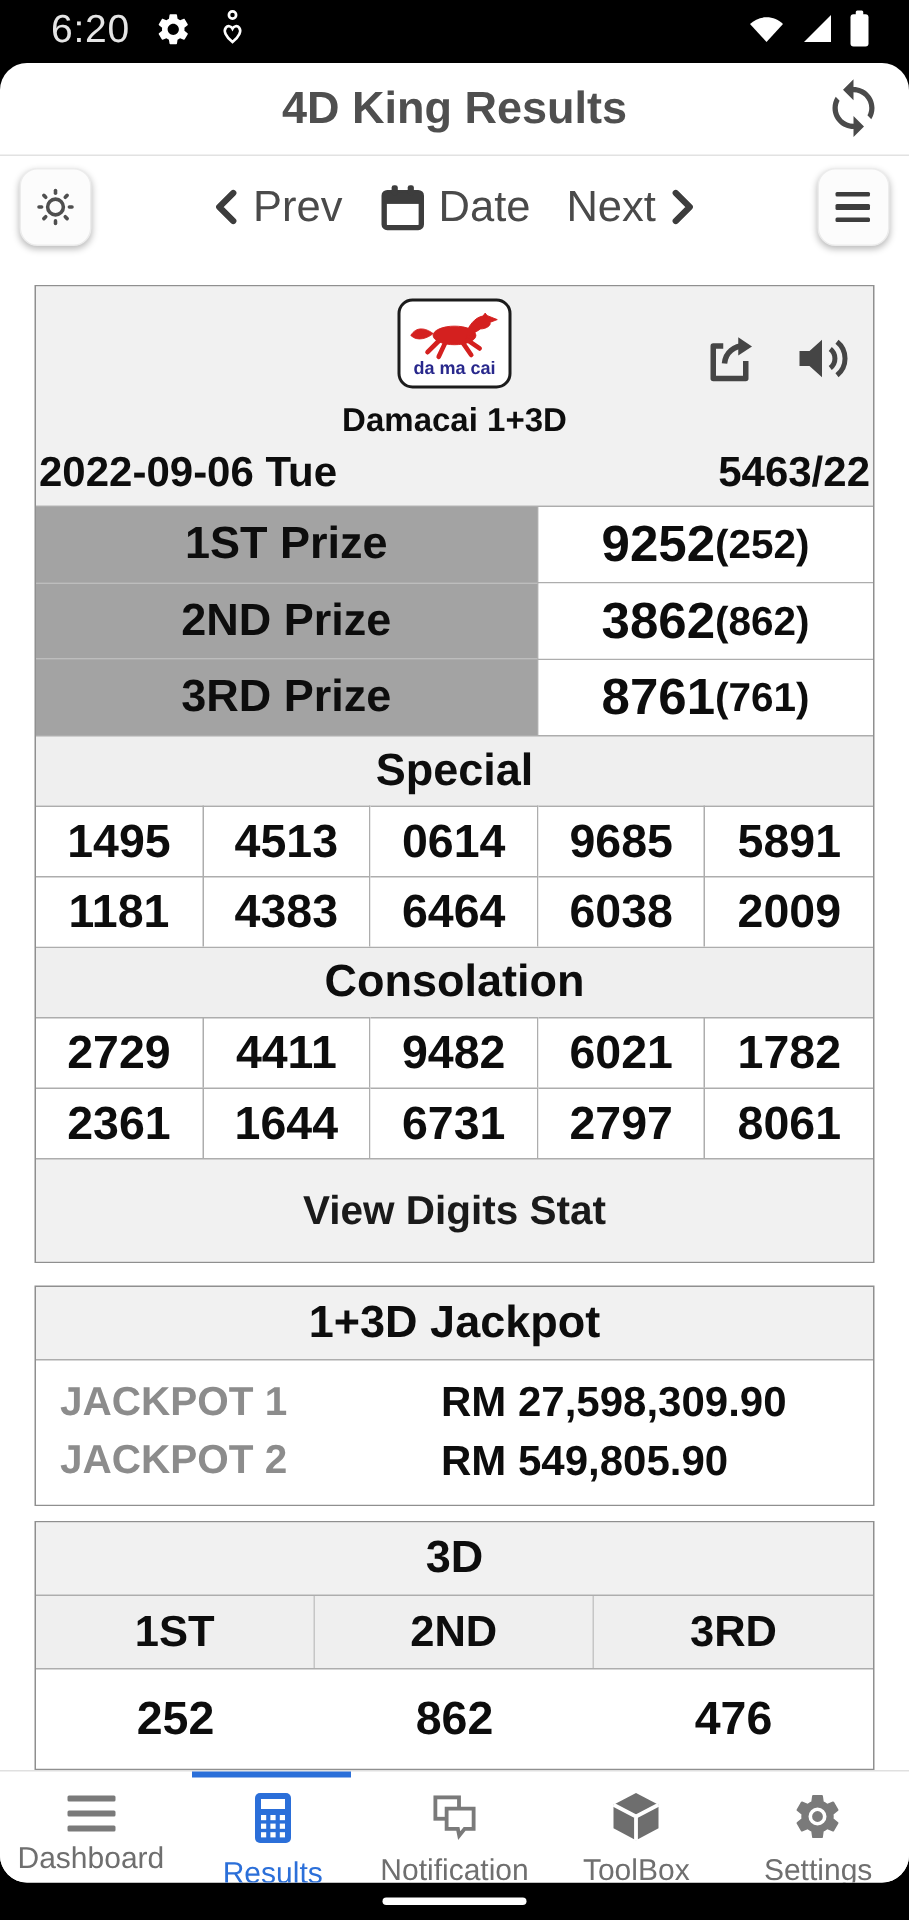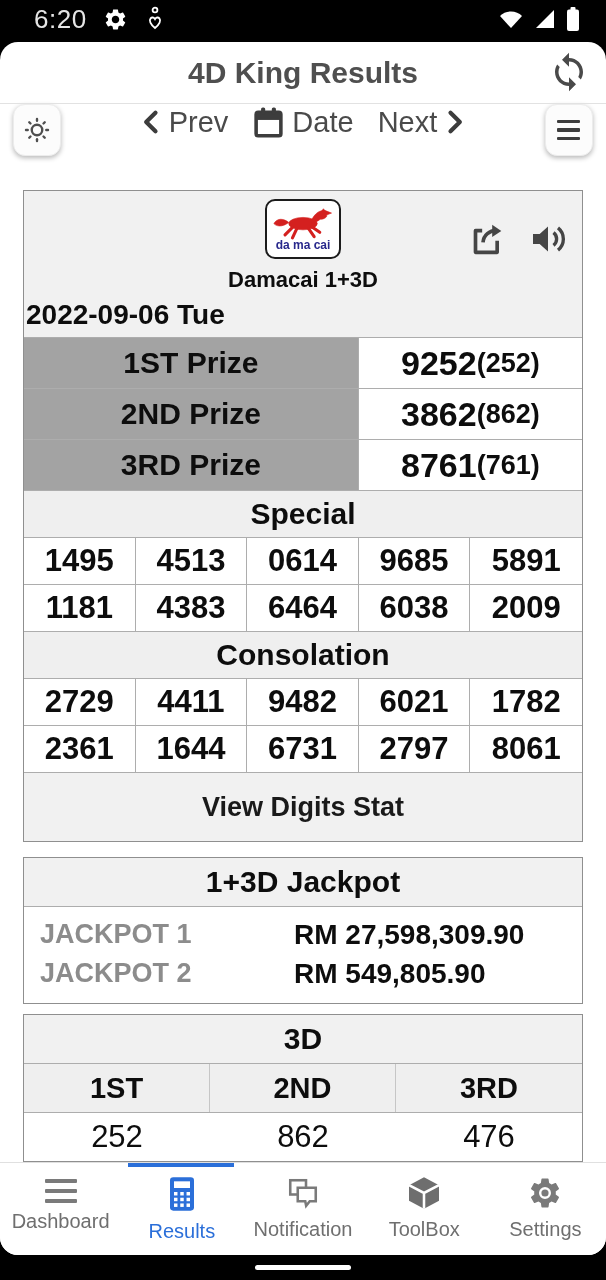--- a/index.html
+++ b/index.html
@@ -30,21 +30,21 @@
   .title-bar {
     height:62px; flex:0 0 62px; position:relative;
     display:flex; align-items:center; justify-content:center;
     border-bottom:1px solid #e2e2e2;
   }
   .title-bar h1 { font-size:30px; font-weight:bold; color:#4f4f4f; }
   .refresh-btn { position:absolute; right:16px; top:9px; background:none; border:none; cursor:pointer; }
 
   
   .toolbar {
-    height:68px; flex:0 0 68px; display:flex; align-items:flex-start;
+    height:68px; flex:0 0 68px; display:flex; align-items:center;
     justify-content:space-between; padding:0 13px;
   }
   .tool-btn {
     width:48px; height:52px; background:#fcfcfc; border:1px solid #ececec;
     border-radius:12px; box-shadow:0 2px 5px rgba(0,0,0,.28);
     display:flex; align-items:center; justify-content:center; cursor:pointer;
   }
   .date-nav { display:flex; align-items:center; gap:24px; }
   .nav-txt-btn {
     background:none; border:none; display:flex; align-items:center; gap:3px;
@@ -117,22 +117,22 @@
 
   .threed-card { margin-top:10px; }
   .threed-headers { display:grid; grid-template-columns:repeat(3,1fr); border-top:1px solid #adadad; background:#efefef; }
   .threed-h {
     height:48px; display:flex; align-items:center; justify-content:center;
     font-size:29px; font-weight:bold; color:#0d0d0d; border-right:1px solid #c6c6c6;
   }
   .threed-h:last-child { border-right:none; }
   .threed-values { display:grid; grid-template-columns:repeat(3,1fr); border-top:1px solid #adadad; background:#fff; }
   .threed-v {
-    height:48px; display:flex; align-items:center; justify-content:center;
-    font-size:31px; font-weight:normal; color:#0d0d0d;
+    height:66px; display:flex; align-items:center; justify-content:center;
+    font-size:31px; font-weight:bold; color:#0d0d0d;
   }
 
   
   .bottom-nav {
     flex:0 0 93px; height:93px; border-top:1px solid #e0e0e0;
     display:flex; position:relative; background:#fff;
   }
   .active-indicator { position:absolute; top:0; left:128px; width:106px; height:4px; background:#2b6fd9; }
   .nav-item {
     flex:1; background:none; border:none; cursor:pointer;
@@ -296,20 +296,21 @@
                     <path d="M15.3 8.2a4.8 4.8 0 010 7.6" fill="none" stroke="#454545" stroke-width="2"></path>
                     <path d="M18 5.3a8.6 8.6 0 010 13.4" fill="none" stroke="#454545" stroke-width="2"></path>
                   </svg>
                 </span>
               </button>
             </div>
           </div>
           <div class="provider">Damacai 1+3D</div>
           <div class="date-row">
             <span>2022-09-06 Tue</span>
+            <span>5463/22</span>
           </div>
         </div>
 
         <div class="prize-row">
           <div class="prize-label">1ST Prize</div>
           <div class="prize-value">
             <span class="prize-num">9252</span>
             <span class="prize-digits">(252)</span>
           </div>
         </div>

